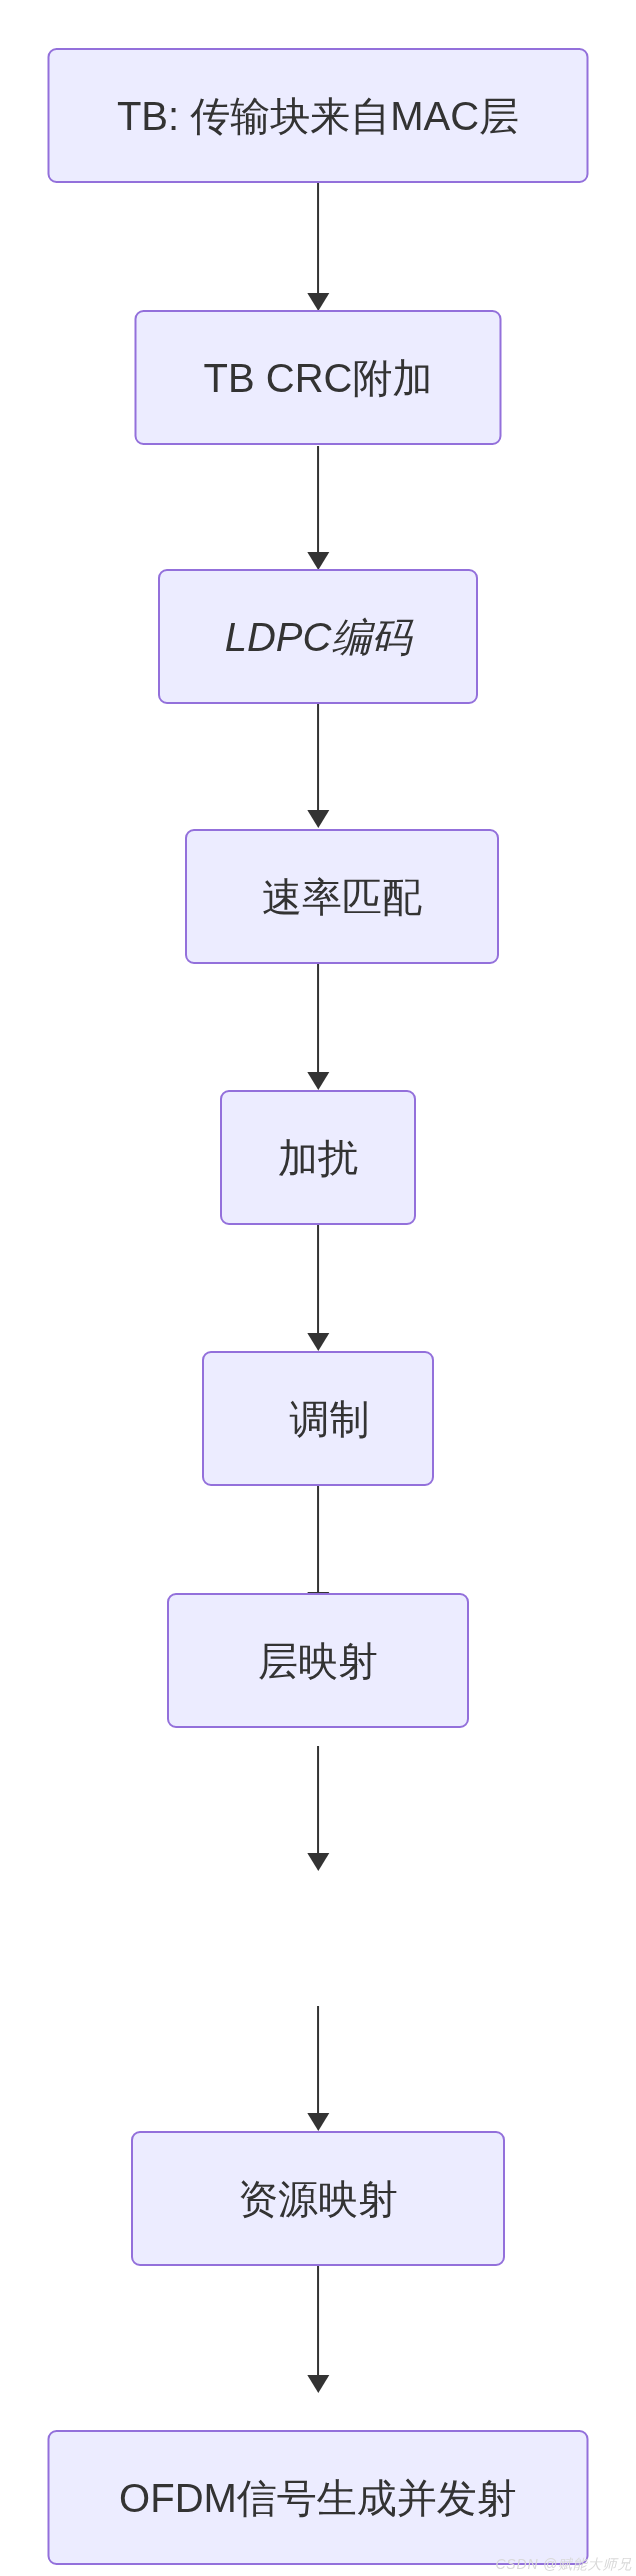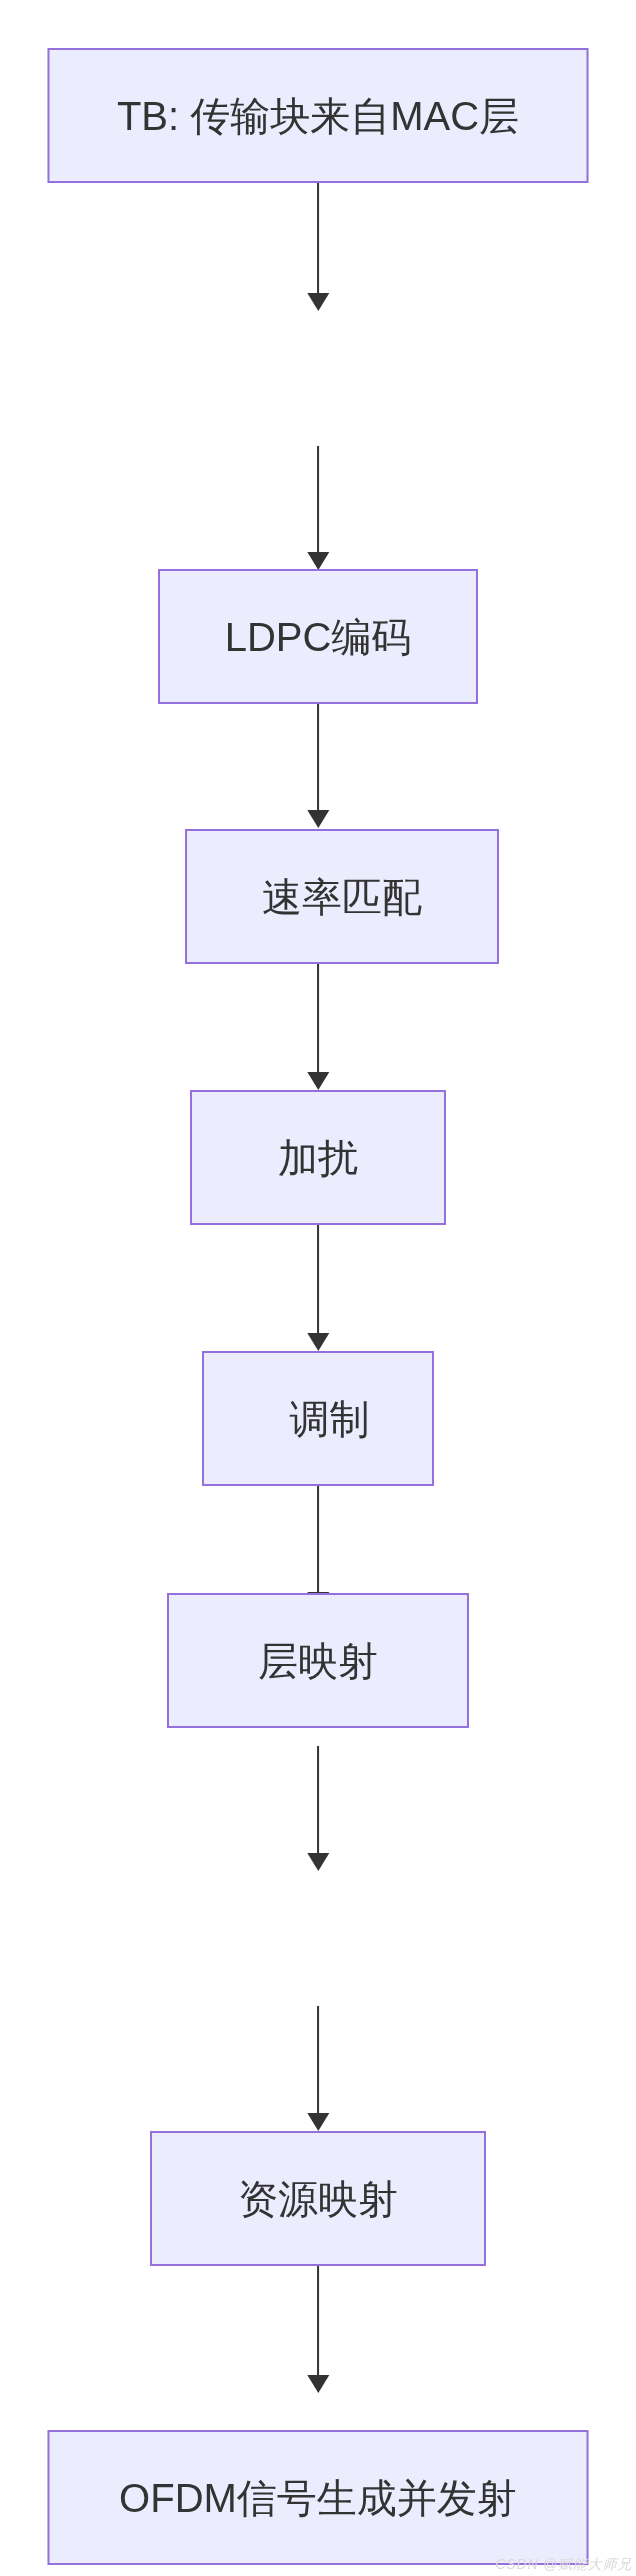--- a/index.html
+++ b/index.html
@@ -17,42 +17,42 @@
   }
   
   .node {
     position: absolute;
     left: 318px;
     transform: translateX(-50%);
     height: 135px;
     box-sizing: border-box;
     background: var(--node-fill, #ECECFF);
     border: 2.5px solid var(--node-border, #9370DB);
-    border-radius: 0;
+    border-radius: 9px;
     display: flex;
     align-items: center;
     justify-content: center;
   }
   .node .label {
     font-size: 40px;
     line-height: 1.2;
     color: var(--text-color, #333333);
     font-weight: 400;
     white-space: nowrap;
     text-align: center;
   }
   .n1  { top: 48px;   width: 541px; }
   .n2  { top: 310px;  width: 367px; }
-  .n3  { top: 569px;  width: 320px; }
+  .n3  { top: 569px;  width: 320px; font-style: italic; }
   .n4  { top: 829px;  width: 314px; margin-left: 24px; }
-  .n5  { top: 1090px; width: 256px; }
+  .n5  { top: 1090px; width: 196px; }
   .n6  { top: 1351px; width: 232px; padding-left: 23px; }
   .n7  { top: 1555px; width: 302px; margin-top: 38px; }
   .n8  { top: 1871px; width: 541px; }
-  .n9  { top: 2131px; width: 336px; }
+  .n9  { top: 2131px; width: 374px; }
   .n10 { top: 2393px; width: 541px; margin-top: 37px; }
   
   .arrow {
     position: absolute;
     left: 318px;
     transform: translateX(-50%);
     width: 23.4px;
   }
   .arrow .stem {
     position: absolute;
@@ -101,20 +101,23 @@
 <div class="canvas" style="--node-fill: #ECECFF; --node-border: #9370DB; --edge-color: #333333; --text-color: #333333; --watermark-color: #D9D9D9; background: rgb(255, 255, 255);">
 
   <div class="node n1">
     <span class="label">TB: 传输块来自MAC层</span>
   </div>
   <div class="arrow a1">
     <div class="stem"></div>
     <div class="head"></div>
   </div>
 
+  <div class="node n2">
+    <span class="label">TB CRC附加</span>
+  </div>
   <div class="arrow a2">
     <div class="stem"></div>
     <div class="head"></div>
   </div>
 
   <div class="node n3">
     <span class="label">LDPC编码</span>
   </div>
   <div class="arrow a3">
     <div class="stem"></div>

